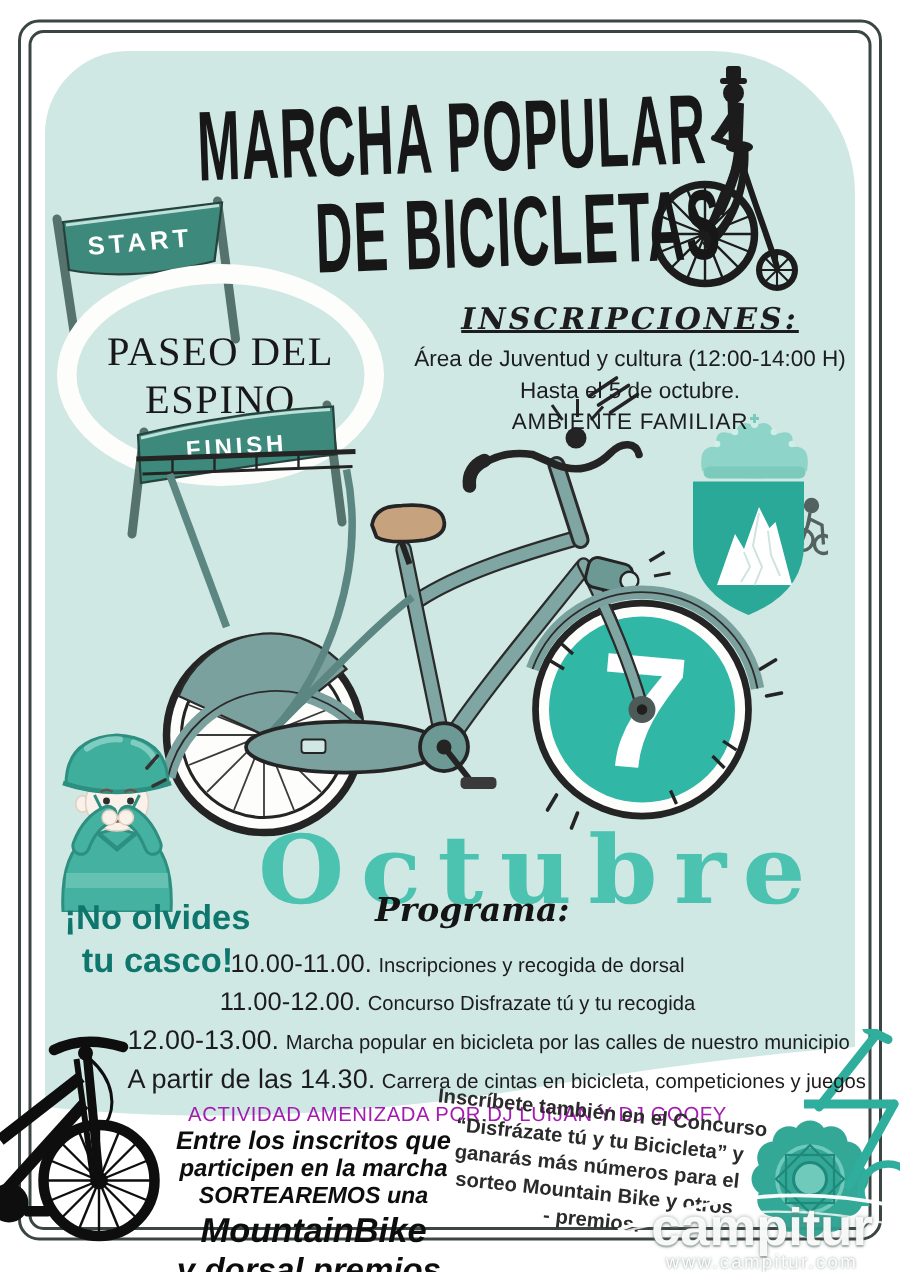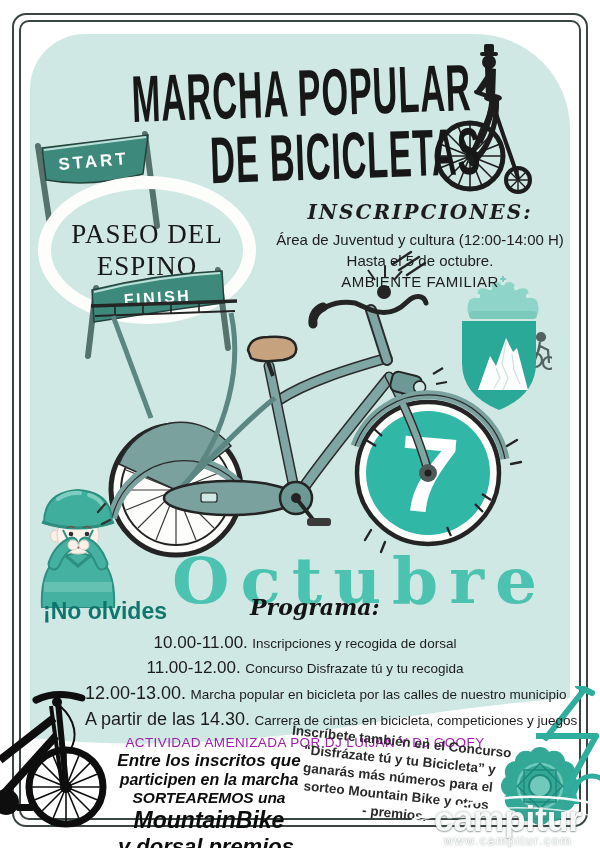--- a/index.html
+++ b/index.html
@@ -26,21 +26,21 @@
 
   
   .oval-ring{left:38px;top:176px;width:192px;height:122px;border:13px solid #fdfefb;border-radius:50%;z-index:3;}
   .oval-text{left:38px;top:176px;width:218px;height:148px;display:flex;flex-direction:column;
              justify-content:center;align-items:center;z-index:3;
              font-family:"Liberation Serif",serif;font-size:27px;line-height:32px;color:#181818;letter-spacing:1px;}
 
   
   .inscriptions{left:255px;top:200px;width:330px;text-align:center;z-index:5;color:#1d1d1d;}
   .insc-heading{font-family:"DejaVu Serif",serif;font-style:italic;font-weight:700;
-                font-size:20px;letter-spacing:2px;margin-bottom:5px;}
+                font-size:20px;letter-spacing:2px;margin-bottom:5px;text-decoration:underline;}
   .insc-line{font-size:15px;line-height:21px;}
   .insc-note{font-size:15px;line-height:22px;letter-spacing:.5px;}
 
   
   .octubre{left:140px;top:546px;width:440px;text-align:center;z-index:3;
            font-family:"DejaVu Serif",serif;font-weight:700;font-size:60px;color:#4cc2b1;
            letter-spacing:10px;transform:scale(1.1,1.05);transform-origin:center;}
   .programa{left:250px;top:594px;width:120px;text-align:left;z-index:5;
             font-family:"DejaVu Serif",serif;font-style:italic;font-weight:700;font-size:22px;color:#141414;}
   .schedule{left:85px;top:633px;width:440px;text-align:center;z-index:5;color:#1c1c1c;
@@ -323,20 +323,21 @@
     <g stroke="#333" stroke-width="2.4" stroke-linecap="round">
       <line x1="70" y1="34" x2="77" y2="26"></line>
         <line x1="74" y1="46" x2="82" y2="42"></line>
     </g>
   </svg>
 
   <div class="abs octubre">Octubre</div>
 
   <div class="abs helmet-note">
     <div>¡No olvides</div>
+    <div>tu casco!</div>
   </div>
 
   <div class="abs programa">Programa:</div>
   <div class="abs schedule">
     <div class="sch-line">
       <span class="sch-t">10.00-11.00.</span>
       <span class="sch-d">Inscripciones y recogida de dorsal</span>
     </div>
     <div class="sch-line">
       <span class="sch-t">11.00-12.00.</span>

